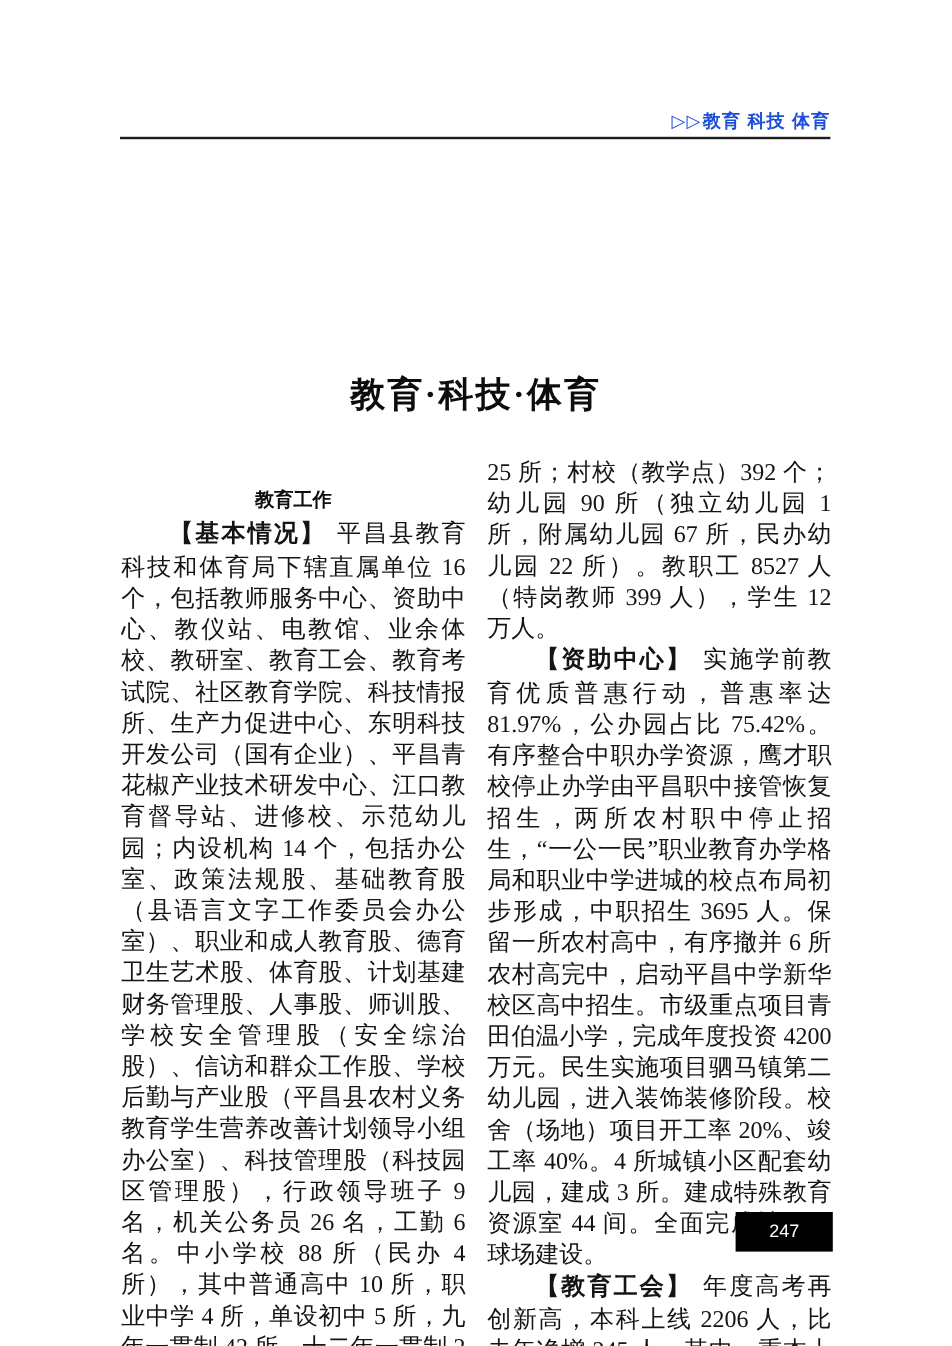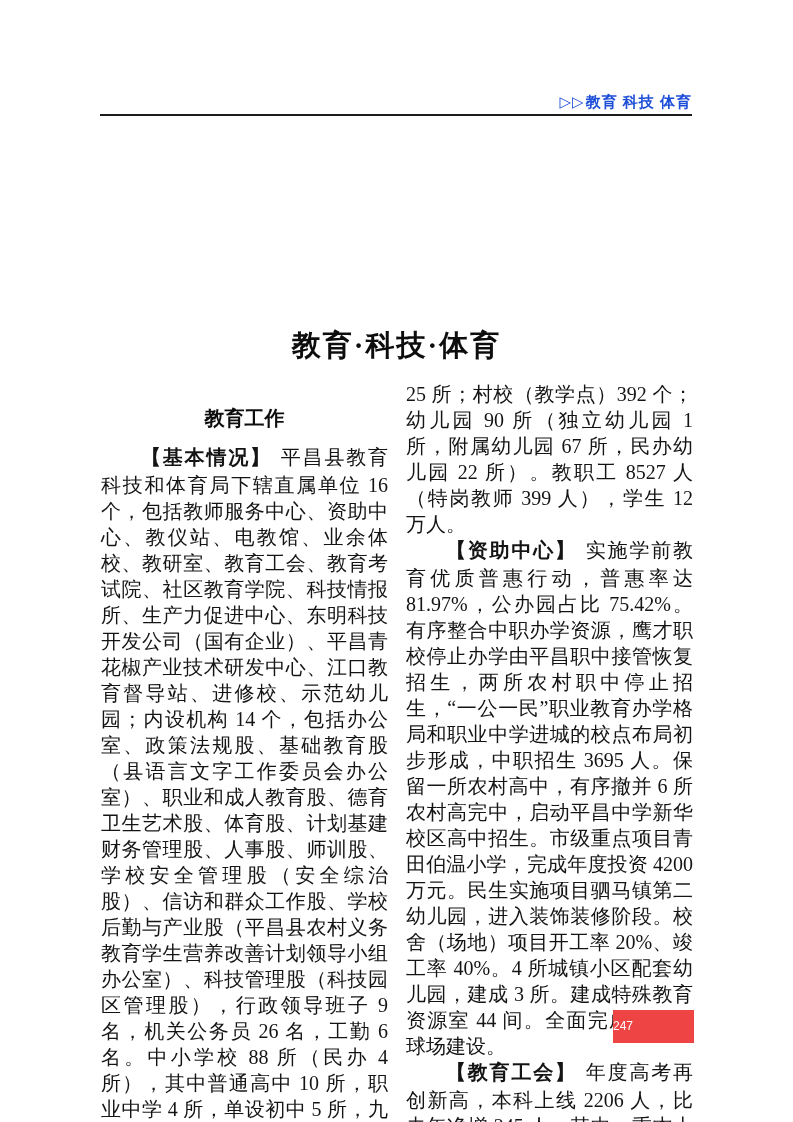--- a/index.html
+++ b/index.html
@@ -23,57 +23,57 @@
     letter-spacing: 1px; color: #1d4ed8;
     white-space: nowrap;
   }
   .hdr-marker { font-weight: normal; margin-right: 1px; }
   .header-rule {
     position: absolute; top: 114px; left: 100px; width: 592px;
     height: 2px; background: #1c1c1c;
   }
   
   .title {
-    position: absolute; top: 327px; left: 100px; width: 593px;
+    position: absolute; top: 311px; left: 100px; width: 593px;
     margin: 0; text-align: center;
     font-family: "Liberation Serif", "DejaVu Serif", serif;
     font-weight: bold; font-size: 29px; line-height: 36px;
     letter-spacing: 2px; color: #0d0d0d;
   }
   
   .columns {
     position: absolute; left: 101px; top: 381px; width: 592px;
     display: flex; gap: 18px;
   }
   .col { flex: 0 0 287px; width: 287px; }
   .section-heading {
-    margin: 23px 0 12px 0; text-align: center;
+    margin: 23px 0 0 0; text-align: center;
     font-family: "Liberation Sans", "DejaVu Sans", sans-serif;
-    font-weight: bold; font-size: 20px; line-height: 28px;
+    font-weight: bold; font-size: 16px; line-height: 28px;
     color: #0d0d0d;
   }
   .para {
     margin: 0;
     font-size: 20px; line-height: 26px;
     text-align: justify; text-justify: inter-ideograph;
     color: #141414;
   }
   .indent { text-indent: 2em; }
   .entry-label {
     font-family: Liberation Mono, monospace;
     font-weight: bold;
     margin-right: 0.45em;
   }
   
   .page-number {
     position: absolute; left: 613px; top: 1010px;
     width: 81px; height: 33px;
-    background: #ef4444; color: #ffffff;
+    background: #000000; color: #ffffff;
     font-family: "Liberation Sans", "DejaVu Sans", sans-serif;
-    font-size: 12px; line-height: 33px; text-align: left;
+    font-size: 15px; line-height: 33px; text-align: center;
   }
 </style>
 </head>
 <body>
 
 <div class="page">
 
   <div class="header-text">
     <span class="hdr-marker">▷▷</span><span>教育 科技 体育</span>
   </div>

